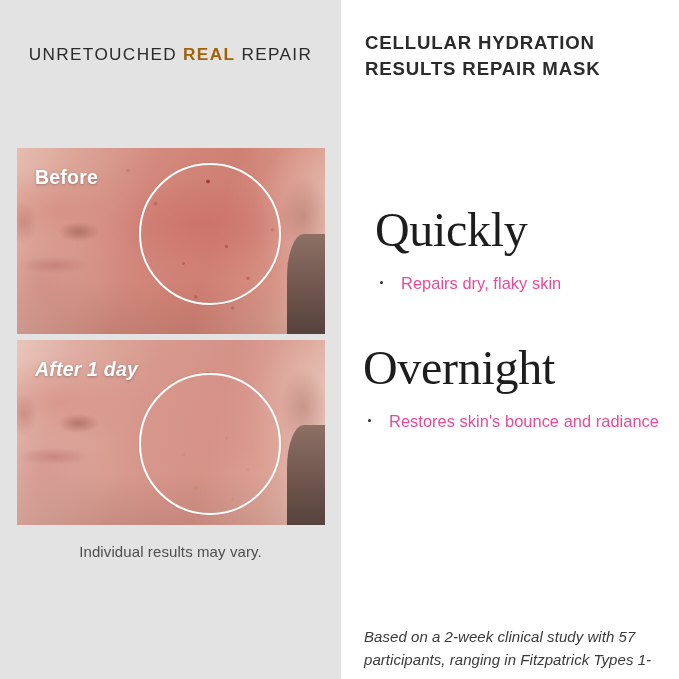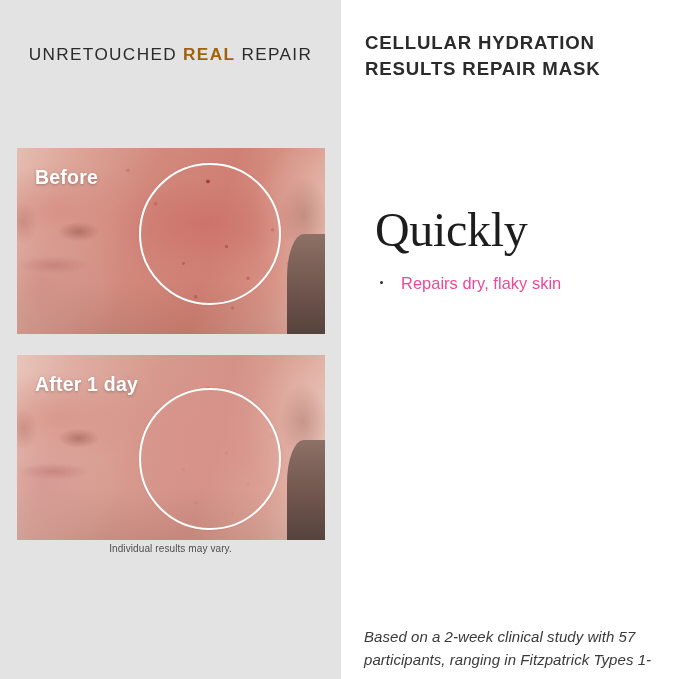--- a/index.html
+++ b/index.html
@@ -40,21 +40,21 @@
     left:17px; top:148px;
     width:308px;
   }
   .photo-card {
     position:relative;
     width:308px;
     overflow:hidden;
     background:#a21caf;
   }
   .photo-card.before { height:186px; }
-  .photo-card.after  { height:185px; margin-top:21px; }
+  .photo-card.after  { height:185px; margin-top:6px;font-style:italic; }
 
   
   .skin {
     position:absolute; inset:0;
     background:
       radial-gradient(ellipse 52% 40% at 14% 34%, rgba(214,145,134,.75) 0%, rgba(214,145,134,0) 62%),
       radial-gradient(ellipse 34% 46% at 8% 70%, rgba(206,140,136,.55) 0%, rgba(206,140,136,0) 65%),
       radial-gradient(ellipse 60% 70% at 62% 45%, rgba(216,146,137,.72) 0%, rgba(216,146,137,0) 70%),
       radial-gradient(ellipse 30% 60% at 96% 40%, rgba(231,196,184,.85) 0%, rgba(231,196,184,0) 72%),
       linear-gradient(105deg, #e8c5ba 0%, #e0aea3 16%, #d79a8e 40%, #d49287 62%, #dfa89c 82%, #e9cdc2 100%);
@@ -120,21 +120,21 @@
     border-radius:50%;
     z-index:3;
     box-shadow:0 0 2px rgba(0,0,0,.12);
   }
   .after .marker-circle { top:33px; }
 
   .disclaimer {
     position:absolute;
     left:0; right:0; top:543px;
     text-align:center;
-    font-size:10px;
+    font-size:15px;
     color:#4e4e4e;
     letter-spacing:.1px;
   }
 
   
   .right-panel {
     position:relative;
     width:338px; height:668px;
     background:#ffffff;
     flex:0 0 338px;
@@ -236,17 +236,26 @@
     <div class="benefit-block b1">
       <div class="benefit-head">Quickly</div>
       <ul class="benefit-list">
         <li class="benefit-item">
           <span class="dot"></span>
           <span>Repairs dry, flaky skin</span>
         </li>
       </ul>
     </div>
 
+    <div class="benefit-block b2">
+      <div class="benefit-head">Overnight</div>
+      <ul class="benefit-list">
+        <li class="benefit-item">
+          <span class="dot"></span>
+          <span>Restores skin's bounce and radiance</span>
+        </li>
+      </ul>
+    </div>
 
     <div class="footnote">Based on a 2-week clinical study with 57 participants, ranging in Fitzpatrick Types 1-6.</div>
   </div>
 
 </div>
 
 </body></html>

